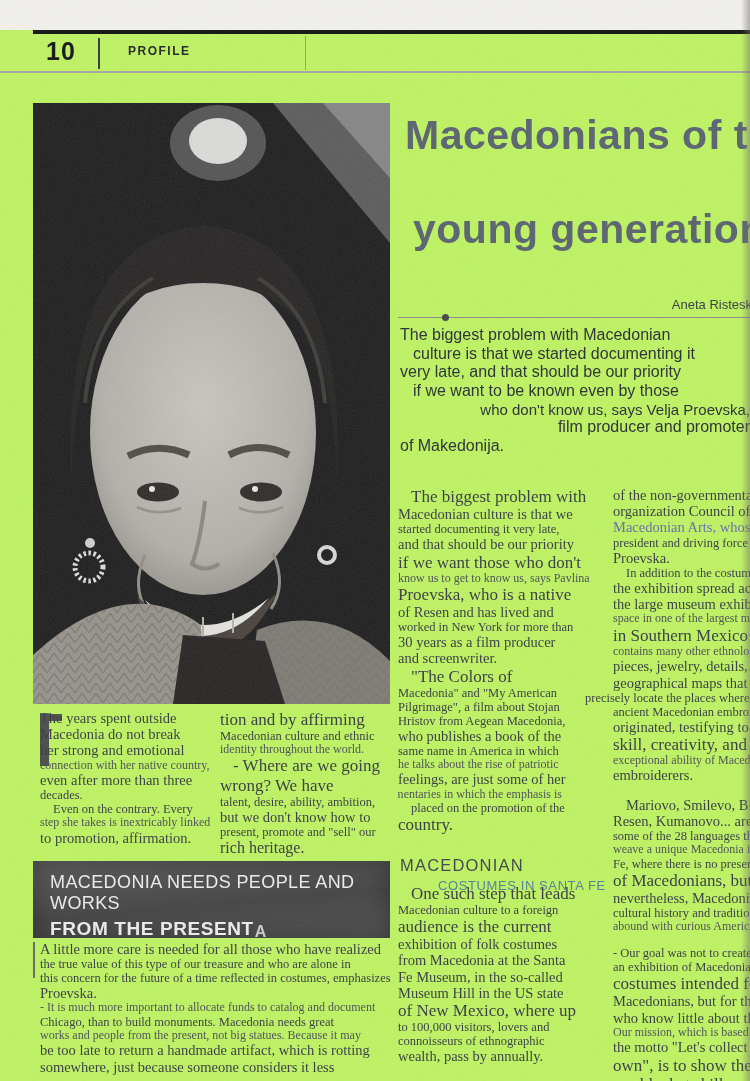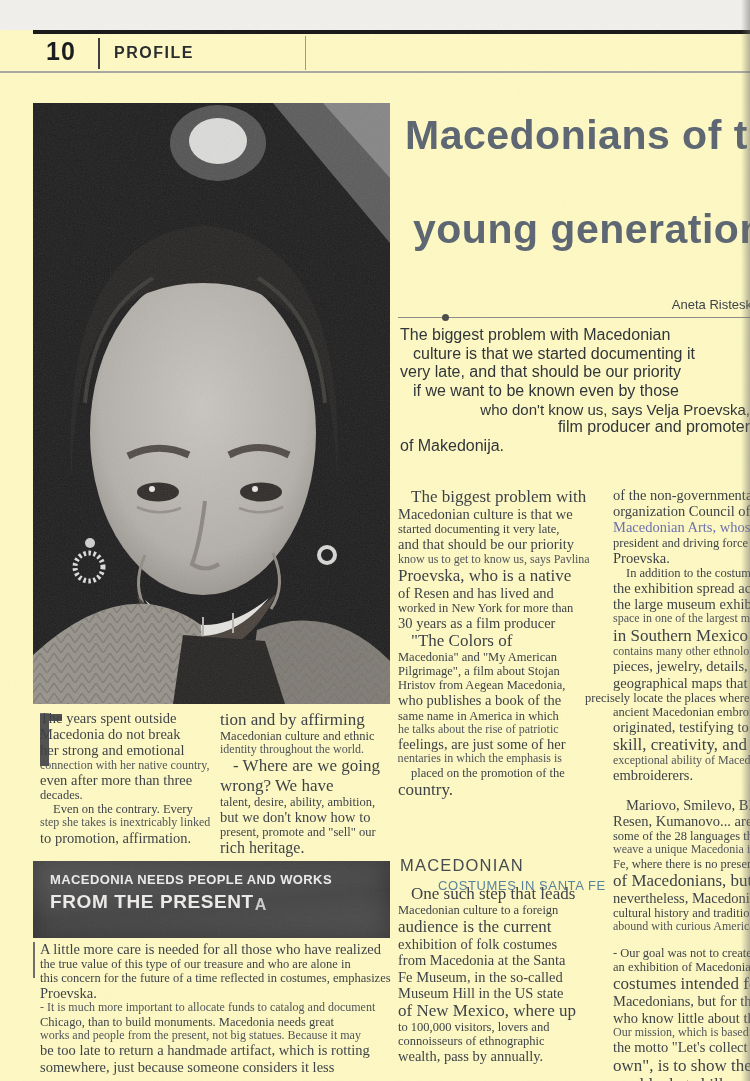--- a/index.html
+++ b/index.html
@@ -1,22 +1,22 @@
 <!DOCTYPE html>
 <html><head>
 <meta charset="utf-8">
 <style>
   html,body{margin:0;padding:0;background:#d8d6d2;}
-  .page{position:relative;width:750px;height:1081px;background:#fef9c3;overflow:hidden;
+  .page{position:relative;width:750px;height:1081px;background:#bef264;overflow:hidden;
         font-family:"Liberation Sans",sans-serif;color:#3a3f45;}
   .top-band{position:absolute;left:0;top:0;width:100%;height:30px;background:#f1f0ed;}
   .top-rule{position:absolute;left:33px;top:30px;width:717px;height:4px;background:#161616;}
   .hdr-num{position:absolute;left:46px;top:37px;font-size:25px;font-weight:bold;color:#16181a;letter-spacing:1px;}
   .hdr-sep1{position:absolute;left:98px;top:38px;width:2px;height:31px;background:#3c3c3c;}
-  .hdr-section{position:absolute;left:114px;top:44px;font-size:16px;font-weight:bold;letter-spacing:1.5px;color:#26292c;}
+  .hdr-section{position:absolute;left:128px;top:44px;font-size:12px;font-weight:bold;letter-spacing:1.5px;color:#26292c;}
   .hdr-sep2{position:absolute;left:305px;top:36px;width:1px;height:34px;background:#9b9995;}
   .hdr-rule{position:absolute;left:0;top:71px;width:100%;height:2px;background:#aaa7a2;}
 
   .photo{position:absolute;left:33px;top:103px;width:357px;height:601px;background:#1a1a1a;}
   .photo svg{display:block;}
 
   .headline{position:absolute;margin:0;white-space:nowrap;font-weight:bold;color:#5b6571;font-size:41px;letter-spacing:.5px;}
   .headline-l1{left:405px;top:112px;}
   .headline-l2{left:413px;top:206px;}
   .byline{position:absolute;left:450px;top:297px;width:302px;text-align:right;font-size:13px;color:#3b4045;}
@@ -49,21 +49,21 @@
            border-left:9px solid #4f4f4d;border-top:7px solid #4f4f4d;box-sizing:border-box;}
 
   .mid-subhead{position:absolute;left:400px;top:856px;white-space:nowrap;}
   .mid-subhead .sh1{font-size:16.5px;letter-spacing:1.2px;color:#43484d;}
   .mid-subhead .sh2{font-size:13px;letter-spacing:.6px;color:#56809b;margin-top:3px;margin-left:38px;}
 
   .banner{position:absolute;left:33px;top:861px;width:357px;height:77px;box-sizing:border-box;
           padding:11px 0 0 17px;color:#ecebe9;
           background:linear-gradient(175deg,#5c5c5c,#464646 55%,#535353);
           box-shadow:inset 0 0 24px rgba(0,0,0,.35);}
-  .banner-l1{font-size:13px;font-weight:bold;letter-spacing:.4px;}
+  .banner-l1{font-size:18px;font-weight:normal;letter-spacing:.4px;}
   .banner-l2{font-size:19px;font-weight:bold;letter-spacing:.6px;margin-top:4px;}
   .banner-art{display:inline-block;font-size:16px;opacity:.8;transform:translate(1px,2px);}
 
   .bottom-bar{position:absolute;left:33px;top:942px;width:2px;height:36px;background:#6e6c68;}
   .bottom-block{left:40px;top:941px;width:352px;}
   .bottom-block .ln{line-height:1.12;}
 
   .edge-shade{position:absolute;right:0;top:0;width:9px;height:100%;
               background:linear-gradient(90deg,rgba(0,0,0,0),rgba(110,108,102,.5));}
   .noise{position:absolute;left:0;top:0;width:750px;height:1081px;opacity:.06;pointer-events:none;}
@@ -174,25 +174,27 @@
       <div class="ln s-sm" style="padding-left: 13px;">Even on the contrary. Every</div>
       <div class="ln s-xs">step she takes is inextricably linked</div>
       <div class="ln s-md">to promotion, affirmation.</div>
     </div>
 
   <div class="col col-mid-1">
       <div class="ln s-lg" style="padding-left: 13px;">The biggest problem with</div>
       <div class="ln s-md">Macedonian culture is that we</div>
       <div class="ln s-sm">started documenting it very late,</div>
       <div class="ln s-md">and that should be our priority</div>
+      <div class="ln s-lg">if we want those who don't</div>
       <div class="ln s-xs">know us to get to know us, says Pavlina</div>
       <div class="ln s-lg">Proevska, who is a native</div>
       <div class="ln s-md">of Resen and has lived and</div>
       <div class="ln s-sm">worked in New York for more than</div>
       <div class="ln s-md">30 years as a film producer</div>
+      <div class="ln s-md">and screenwriter.</div>
       <div class="ln s-lg" style="padding-left: 13px;">"The Colors of</div>
       <div class="ln s-sm">Macedonia" and "My American</div>
       <div class="ln s-sm">Pilgrimage", a film about Stojan</div>
       <div class="ln s-sm">Hristov from Aegean Macedonia,</div>
       <div class="ln s-md">who publishes a book of the</div>
       <div class="ln s-sm">same name in America in which</div>
       <div class="ln s-xs">he talks about the rise of patriotic</div>
       <div class="ln s-md">feelings, are just some of her</div>
       <div class="ln s-xs" style="margin-left: -68px;">creative documentaries in which the emphasis is</div>
       <div class="ln s-sm" style="padding-left: 13px;">placed on the promotion of the</div>

